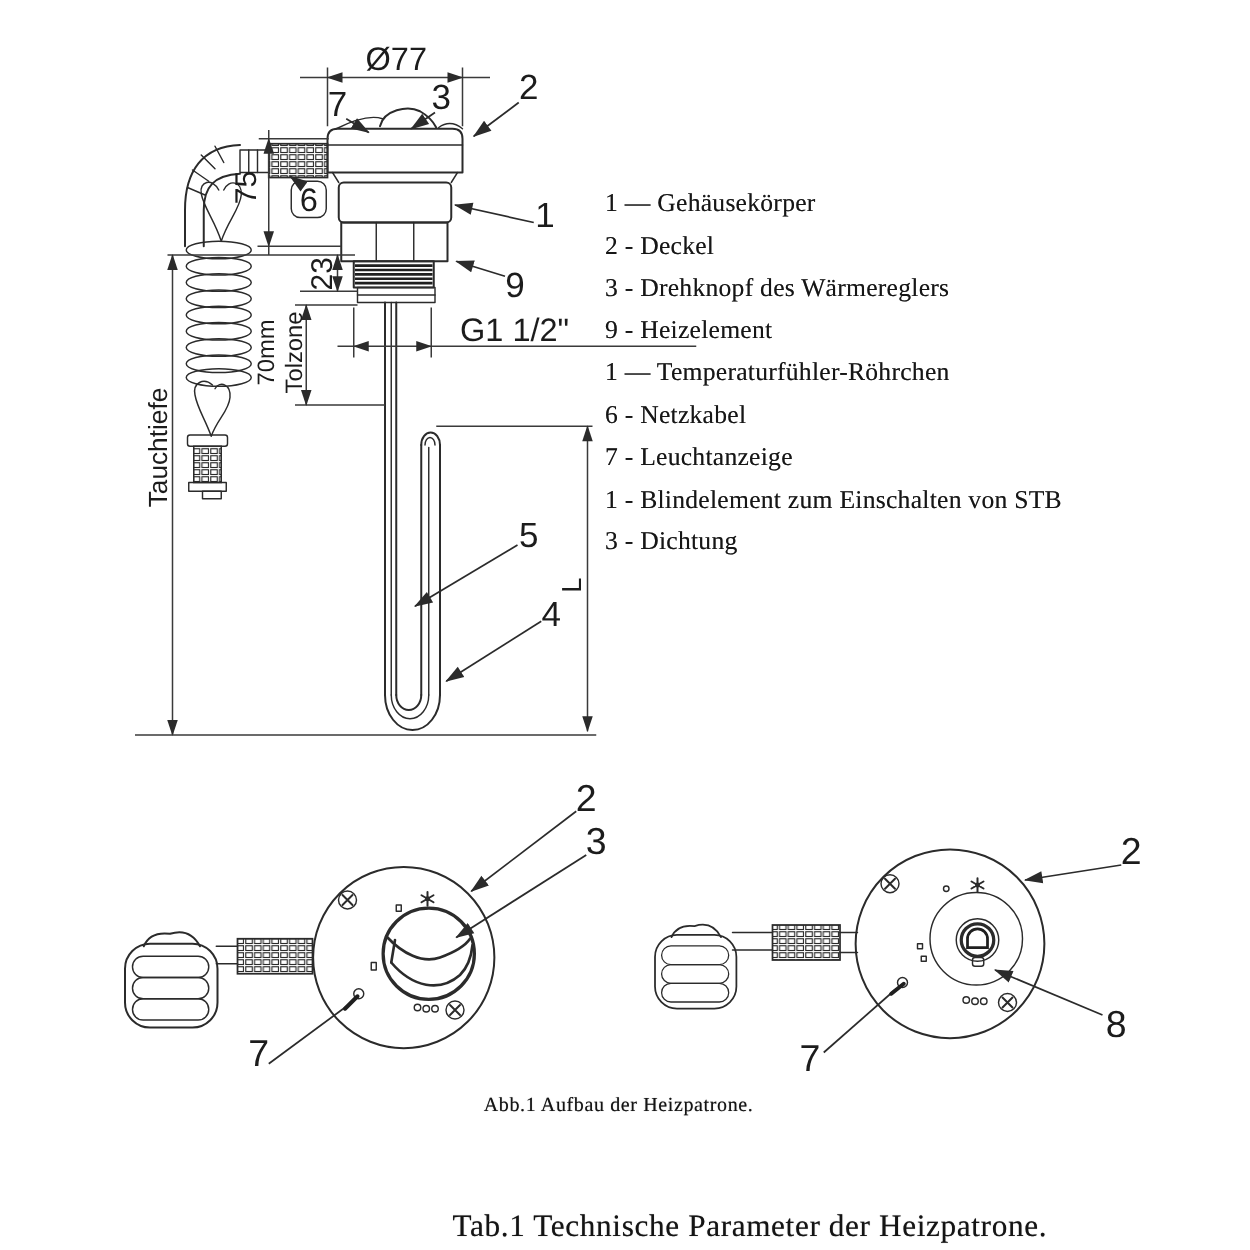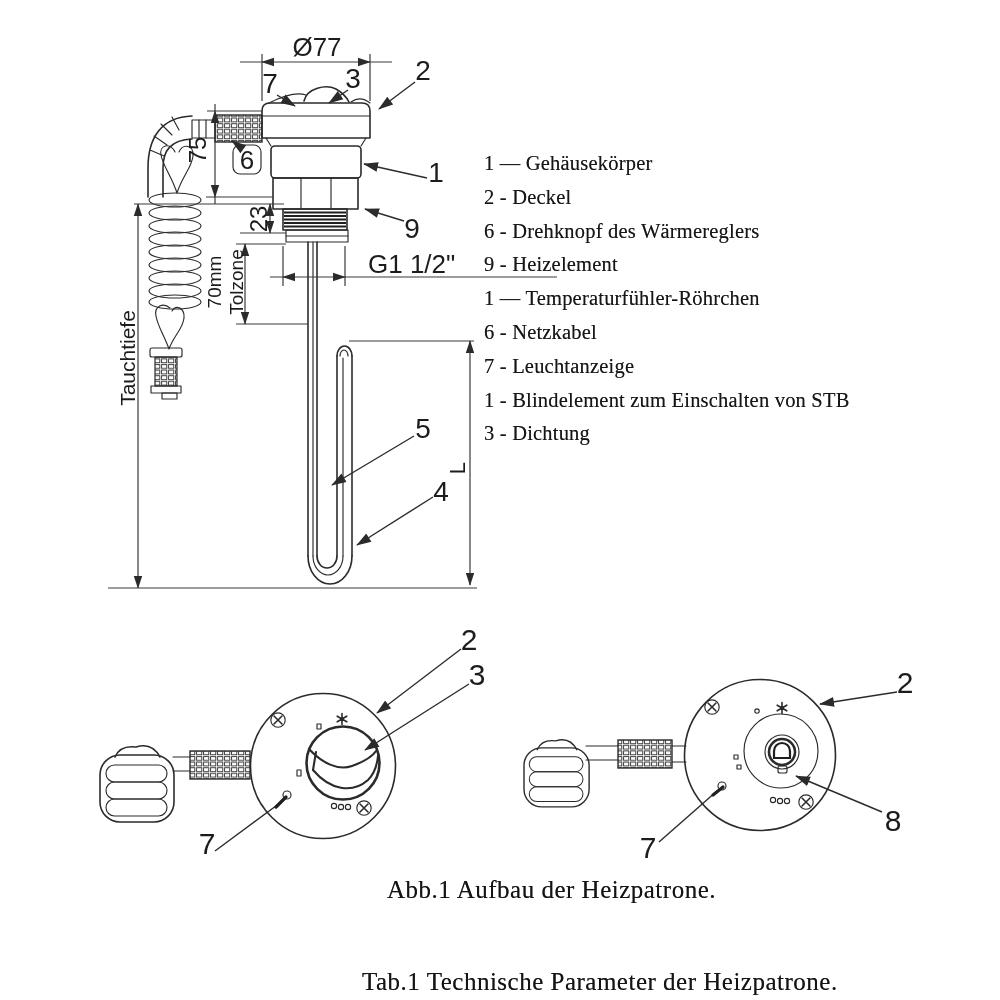--- a/index.html
+++ b/index.html
@@ -15,21 +15,21 @@
   .leader{fill:none;stroke:#2b2b2b;stroke-width:1.4;}
   .dim{fill:none;stroke:#3a3a3a;stroke-width:1.2;}
   .stub{fill:none;stroke:#1f1f1f;stroke-width:3.2;stroke-linecap:round;}
   text{fill:#1c1c1c;font-family:"Liberation Sans", sans-serif;}
   .t28{font-size:28px;} .t30{font-size:30px;} .t26{font-size:26px;}
   .t24{font-size:24px;} .t22{font-size:22px;} .t21{font-size:21px;} .t19{font-size:19px;}
   .legend{position:absolute;left:484px;top:147px;font-size:20.5px;line-height:33.8px;
           letter-spacing:0.2px;color:#161616;text-shadow:0 0 0.5px rgba(20,20,20,0.55);}
   .caption{position:absolute;color:#141414;letter-spacing:0.5px;
            text-shadow:0 0 0.6px rgba(20,20,20,0.6);}
-  .cap-abb{left:387px;top:876px;font-size:25px;}
+  .cap-abb{left:387px;top:876px;font-size:16px;}
   .cap-tab{left:362px;top:968px;font-size:25px;}
 </style>
 </head>
 <body>
 
 <div class="page">
 
 <svg width="1000" height="1000" viewBox="0 0 1000 1000">
   <defs>
     <marker id="ah" viewBox="0 0 10 8" refX="9.4" refY="4" markerWidth="11" markerHeight="8.5" orient="auto-start-reverse">
@@ -249,21 +249,21 @@
     </g>
     <text class="t30" x="905" y="682" text-anchor="middle" dominant-baseline="central">2</text>
     <text class="t30" x="893" y="820" text-anchor="middle" dominant-baseline="central">8</text>
     <text class="t30" x="648" y="847" text-anchor="middle" dominant-baseline="central">7</text>
   </g>
 </svg>
 
   <div class="legend">
     <div>1 — Gehäusekörper</div>
     <div>2 - Deckel</div>
-    <div>6 - Drehknopf des Wärmereglers</div>
+    <div>3 - Drehknopf des Wärmereglers</div>
     <div>9 - Heizelement</div>
     <div>1 — Temperaturfühler-Röhrchen</div>
     <div>6 - Netzkabel</div>
     <div>7 - Leuchtanzeige</div>
     <div>1 - Blindelement zum Einschalten von STB</div>
     <div>3 - Dichtung</div>
   </div>
 
   <div class="caption cap-abb">Abb.1 Aufbau der Heizpatrone.</div>
   <div class="caption cap-tab">Tab.1 Technische Parameter der Heizpatrone.</div>

